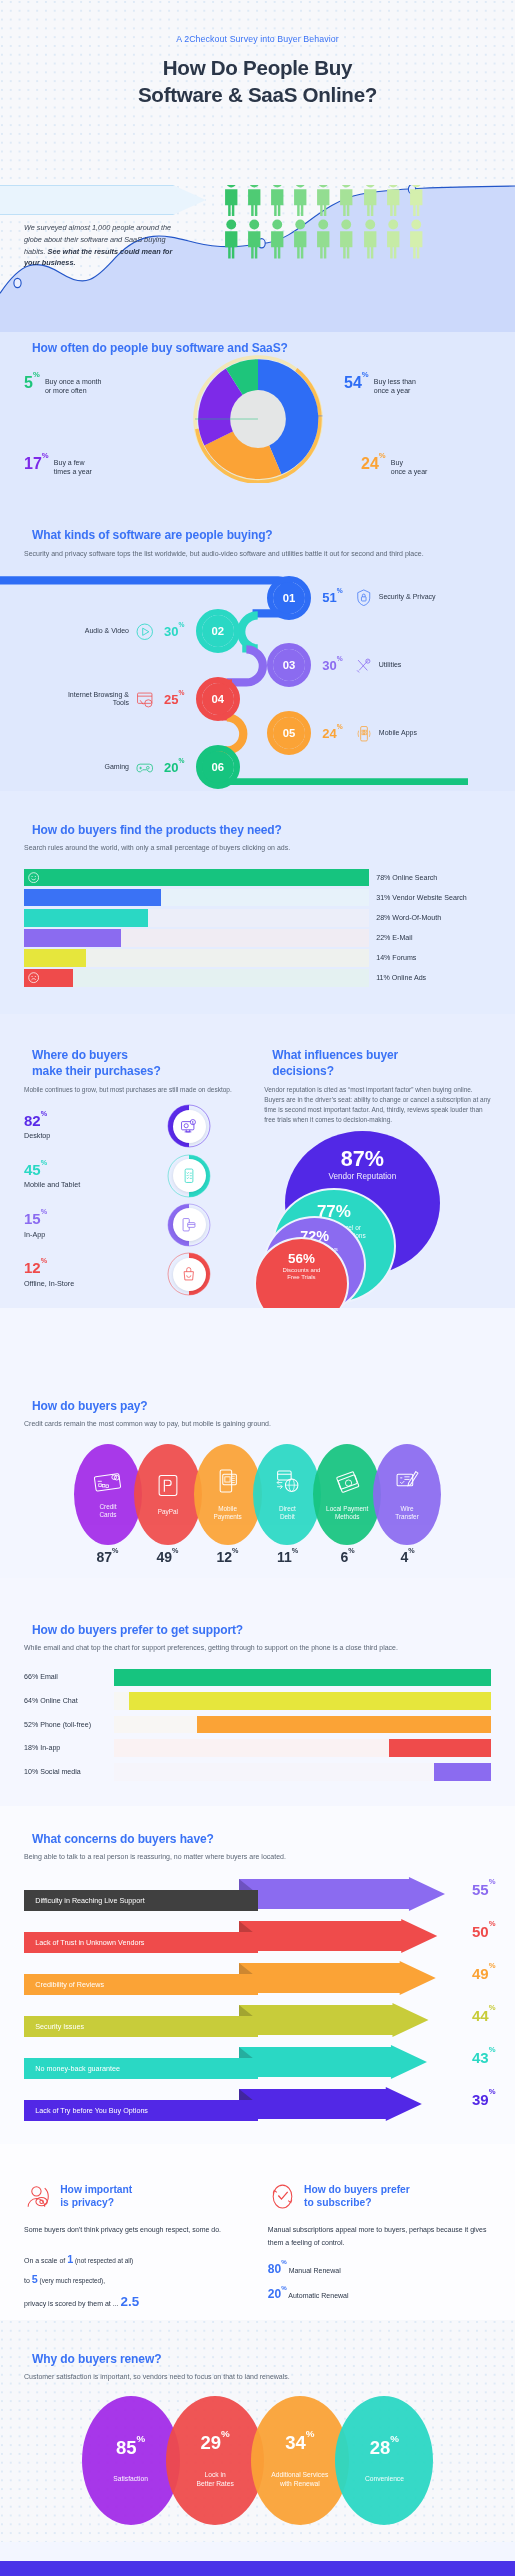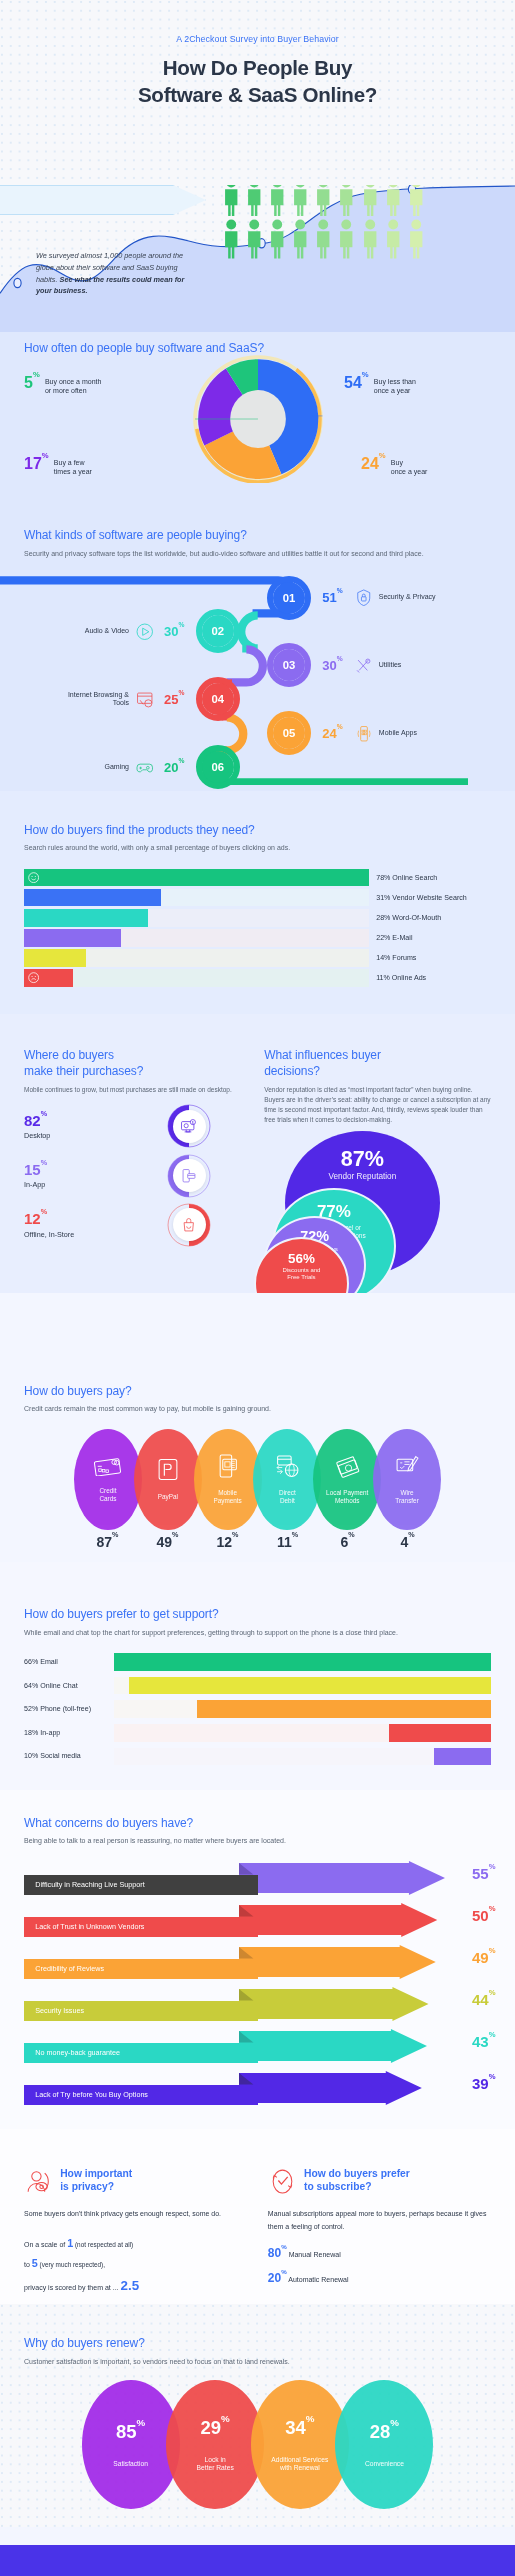--- a/index.html
+++ b/index.html
@@ -33,32 +33,32 @@
 
   
   .intro-wrap { position: relative; height: 147px; overflow: hidden; }
   .intro-hill { position: absolute; left: 0; top: 0; width: 515px; height: 147px; }
   .arrow-band {
     position: absolute; left: -31px; top: 0px; width: 237px; height: 30px;
     background: #e9f4fd; border: 0.5px solid #bfe0f7;
     clip-path: polygon(0 0, 86% 0, 100% 50%, 86% 100%, 0 100%);
   }
   .intro-text {
-    position: absolute; left: 36px; top: 37px; width: 160px;
-    font-size: 7.3px; line-height: 1.62; color: #3b4453; font-style: italic; margin-top: 28px;
+    position: absolute; left: 24px; top: 37px; width: 160px;
+    font-size: 7.3px; line-height: 1.62; color: #3b4453; font-style: italic;
   }
   .intro-text b { font-weight: bold; color: #2b3648; }
   .people { position: absolute; left: 222px; top: -8.2px; width: 309px; }
   .prow { display: flex; gap: 4.6px; margin-bottom: 3.1px; }
   .person { width: 18.5px; }
 
   
   .section { padding: 0 24px; position: relative; }
   h2.q {
-    color: #3a72f5; font-size: 12px; font-weight: normal; letter-spacing: -0.1px;
+    color: #3a72f5; font-size: 12px; font-weight: bold; letter-spacing: -0.1px; margin-left: 8px;
   }
   p.sub { color: #5b6675; font-size: 7px; line-height: 1.5; margin-top: 6.2px; max-width: 422px; }
 
   
   .donut-block { position: relative; height: 155px; background: #dfe8fd; }
   .donut-block h2.q { position: absolute; left: 24px; top: 9.3px; }
   .donut { position: absolute; left: 50%; transform: translateX(-50%); top: 23px; }
   .leg { position: absolute; display: flex; align-items: flex-start; gap: 5.2px; }
   .leg .pc { font-size: 16px; font-weight: bold; line-height: 1; }
   .leg .pc sup { font-size: 7.7px; top: -.55em; position: relative; }
@@ -511,20 +511,39 @@
                     <rect x="3" y="7" width="24" height="16" rx="2" fill="none" stroke="#5a2ae8" stroke-width="1.5"></rect>
                     <path d="M12 23v4h7v-4 M9 27h13" stroke="#5a2ae8" stroke-width="1.5" fill="none"></path>
                     <circle cx="12" cy="15" r="4" fill="none" stroke="#5a2ae8" stroke-width="1.4"></circle>
                     <circle cx="25" cy="8" r="5" fill="#fff" stroke="#5a2ae8" stroke-width="1.4"></circle>
                     <text x="25" y="11" font-size="7" text-anchor="middle" fill="#5a2ae8">$</text>
                   </svg>
               </div>
             </div>
           </div>
 
+          <div class="devrow">
+            <div class="devtxt">
+              <div class="devpct" style="color:#2ad8c4;"><span>45</span><sup>%</sup></div>
+              <div class="devlb">Mobile and Tablet</div>
+            </div>
+            <div style="position:relative;width:44px;height:44px;margin-left:45px;">
+              <svg width="44" height="44" viewBox="0 0 86 86">
+                  <circle cx="43" cy="43" r="41" fill="none" stroke="#2ad8c4" stroke-width="1"></circle>
+                  <path d="M43 2 A41 41 0 0 1 43 84 Z" fill="#2ad8c4"></path>
+                </svg>
+              <div style="position:absolute;left:5.7px;top:5.7px;width:33px;height:33px;border-radius:50%;background:#fff;box-shadow:0 1px 3.6px rgba(0,0,0,.10);display:flex;align-items:center;justify-content:center;">
+                <svg width="15.5" height="15.5" viewBox="0 0 30 30">
+                    <rect x="8" y="2" width="15" height="26" rx="2.5" fill="none" stroke="#2ad8c4" stroke-width="1.5"></rect>
+                    <path d="M11 9l1.6 1.6L15 8 M11 14l1.6 1.6L15 13 M11 19l1.6 1.6L15 18" stroke="#2ad8c4" stroke-width="1.3" fill="none"></path>
+                    <path d="M17 10h4 M17 15h4 M17 20h4" stroke="#2ad8c4" stroke-width="1.3"></path>
+                  </svg>
+              </div>
+            </div>
+          </div>
 
           <div class="devrow">
             <div class="devtxt">
               <div class="devpct" style="color:#8b6bf0;"><span>15</span><sup>%</sup></div>
               <div class="devlb">In-App</div>
             </div>
             <div style="position:relative;width:44px;height:44px;margin-left:45px;">
               <svg width="44" height="44" viewBox="0 0 86 86">
                   <circle cx="43" cy="43" r="41" fill="none" stroke="#8b6bf0" stroke-width="1"></circle>
                   <path d="M43 2 A41 41 0 0 0 43 84 Z" fill="#8b6bf0"></path>

